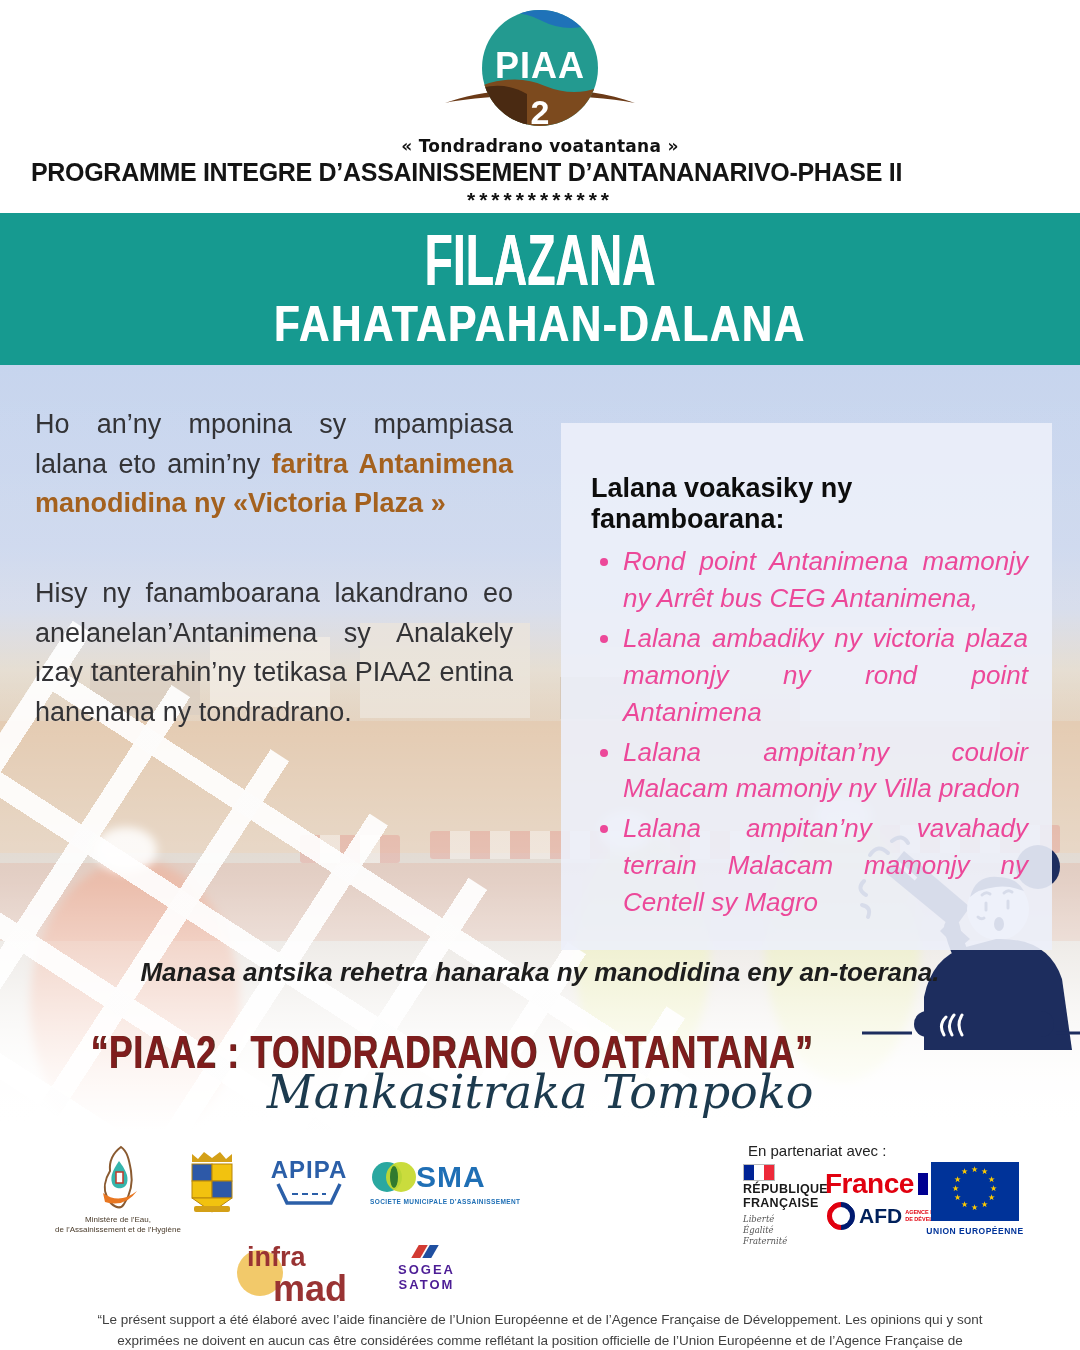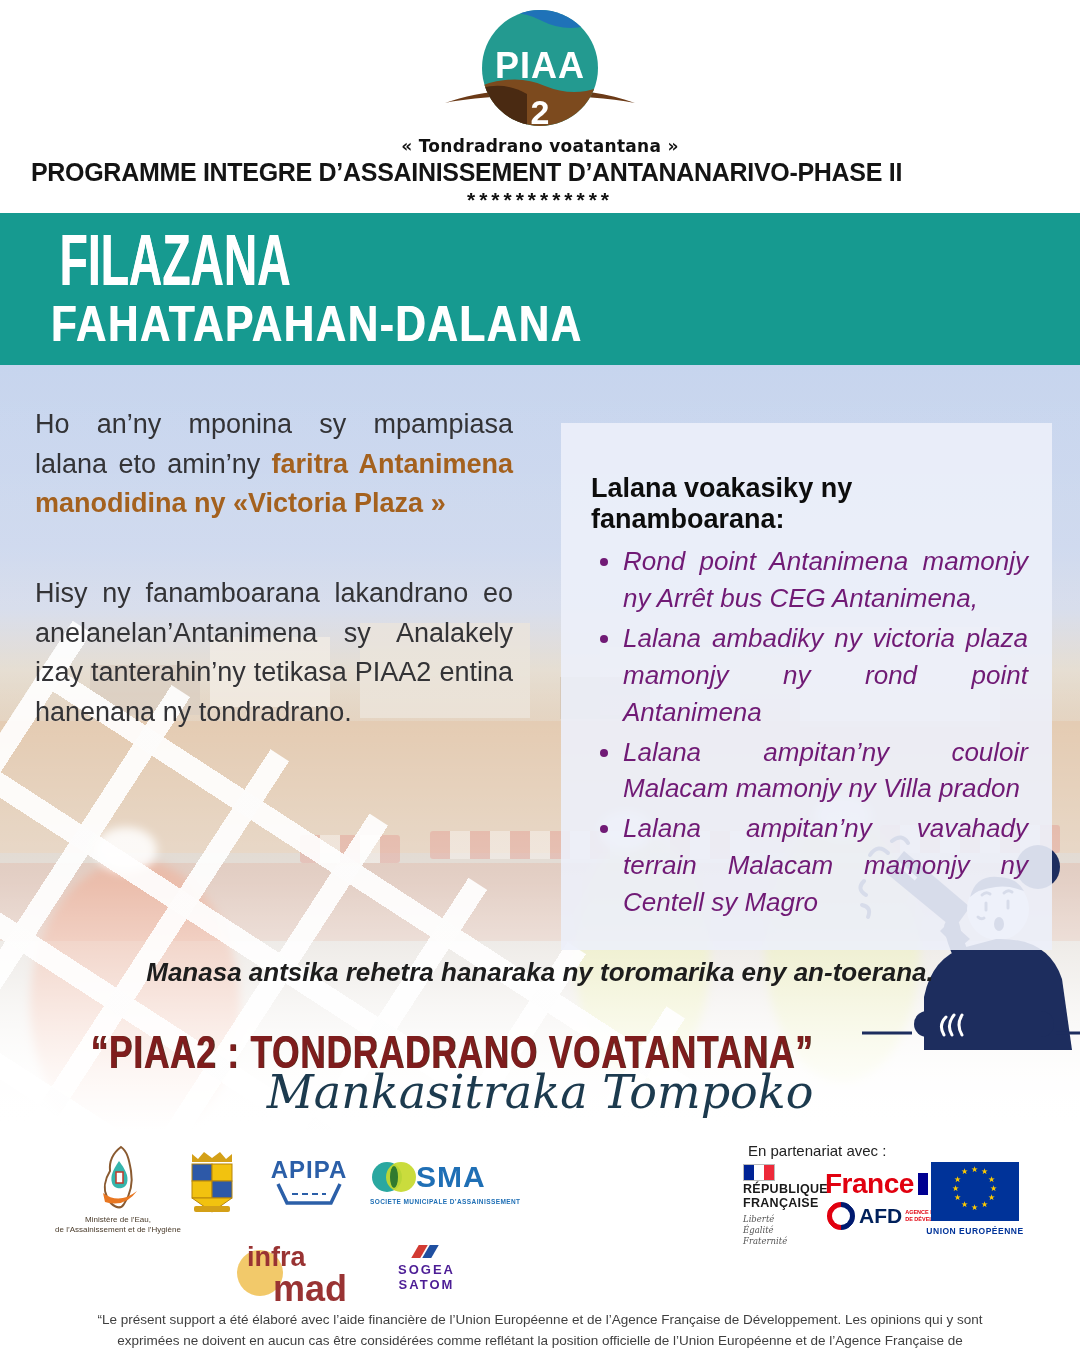--- a/index.html
+++ b/index.html
@@ -10,21 +10,21 @@
   
   .logo-wrap{left:0;top:4px;width:1080px;text-align:center;}
   .tagline{left:0;top:136px;width:1080px;text-align:center;font-weight:700;font-size:17px;
            color:#111;font-family:"DejaVu Sans",sans-serif;letter-spacing:.3px;}
   .main-title{left:0;top:158px;width:933px;text-align:center;font-weight:700;font-size:25px;
               color:#141414;letter-spacing:-.3px;}
   .stars{left:0;top:188px;width:1080px;text-align:center;font-weight:700;font-size:21px;
          letter-spacing:4px;color:#111;}
 
   
-  .banner{left:0;top:213px;width:1080px;height:152px;background:#169a90;color:#fff;}
+  .banner{left:0;top:213px;width:1080px;height:152px;background:#169a90;text-align:center;color:#fff;}
   .banner-l1{display:inline-block;font-size:70px;font-weight:700;line-height:1;margin-top:12px;
              transform:scale(.66,1.04);text-shadow:.5px 0 #fff;}
   .banner-l2{display:block;}
   .banner-l2 span{display:inline-block;font-size:50px;font-weight:700;line-height:1;margin-top:4px;
              letter-spacing:2px;transform:scale(.84,1);text-shadow:1px 0 #fff;}
 
   
   .content{left:0;top:365px;width:1080px;height:765px;overflow:hidden;}
   .photo-base{left:0;top:0;width:1080px;height:765px;
      background:linear-gradient(180deg,#bccdeb 0%,#c3d0ea 24%,#ccd3e6 32%,#ddd2c2 40%,
@@ -43,21 +43,21 @@
                 repeating-linear-gradient(90deg,rgba(255,255,255,.96) 0 22px,transparent 22px 118px);}
 
   
   .intro{left:35px;top:40px;width:478px;z-index:6;}
   .intro p{margin:0 0 50px 0;font-size:27px;line-height:1.47;text-align:justify;color:#333336;}
   .intro strong{color:#a4611e;font-weight:700;}
   .roadbox{left:561px;top:58px;width:491px;z-index:5;background:rgba(236,240,250,.9);
            padding:50px 24px 26px 30px;box-sizing:border-box;}
   .roadbox h2{margin:0 0 8px 0;font-size:27px;font-weight:700;color:#0d0d0d;}
   .road-list{margin:0;padding-left:32px;}
-  .road-list li{font-size:26px;font-style:italic;line-height:1.42;color:#701a75;
+  .road-list li{font-size:26px;font-style:italic;line-height:1.42;color:#ec4899;
                 text-align:justify;margin-bottom:3px;}
   .callout{left:0;top:592px;width:1080px;text-align:center;z-index:6;
            font-size:26px;font-weight:700;font-style:italic;color:#1d1d1d;}
   .slogan{left:0;top:662px;width:988px;text-align:left;z-index:6;color:#7f1d1d;white-space:nowrap;}
   .slogan span{display:inline-block;font-size:44px;font-weight:700;letter-spacing:1px;
                transform:scale(.8,1.06);text-shadow:1px 0 #4f3020;}
   .thanks{left:0;top:700px;width:1080px;text-align:center;z-index:6;color:#1c3a4e;
           font-family:"DejaVu Serif",serif;font-style:italic;font-size:46px;}
 
   
@@ -209,21 +209,21 @@
     <div class="abs roadbox">
       <h2>Lalana voakasiky ny fanamboarana:</h2>
       <ul class="road-list">
         <li>Rond point Antanimena mamonjy ny Arrêt bus CEG Antanimena,</li>
         <li>Lalana ambadiky ny victoria plaza mamonjy ny rond point Antanimena</li>
         <li>Lalana ampitan’ny couloir Malacam mamonjy ny Villa pradon</li>
         <li>Lalana ampitan’ny vavahady terrain Malacam mamonjy ny Centell sy Magro</li>
       </ul>
     </div>
 
-    <div class="abs callout">Manasa antsika rehetra hanaraka ny toromarika eny an-toerana.</div>
+    <div class="abs callout">Manasa antsika rehetra hanaraka ny manodidina eny an-toerana.</div>
     <div class="abs slogan"><span>“PIAA2 : TONDRADRANO VOATANTANA”</span></div>
     <div class="abs thanks">Mankasitraka Tompoko</div>
   </div>
 
   <div class="abs" style="left:83px;top:1145px;">
     <svg width="70" height="68" viewBox="0 0 70 68">
       <path d="M38,2 C30,8 26,16 27,26 C22,34 20,44 24,52 C28,61 37,66 41,59 C47,50 50,38 48,26 C46,14 44,6 38,2 Z" fill="#ffffff" stroke="#8a5a30" stroke-width="2"></path>
       <path d="M36,16 C30,25 27,31 29,38 C31,45 42,45 44,38 C46,31 42,24 36,16 Z" fill="#35b5ac"></path>
       <rect x="33" y="27" width="7" height="11" fill="#ffffff" stroke="#c0392b" stroke-width="1.5"></rect>
       <path d="M20,48 Q36,60 54,46 Q42,63 22,57 Z" fill="#e87722"></path>

